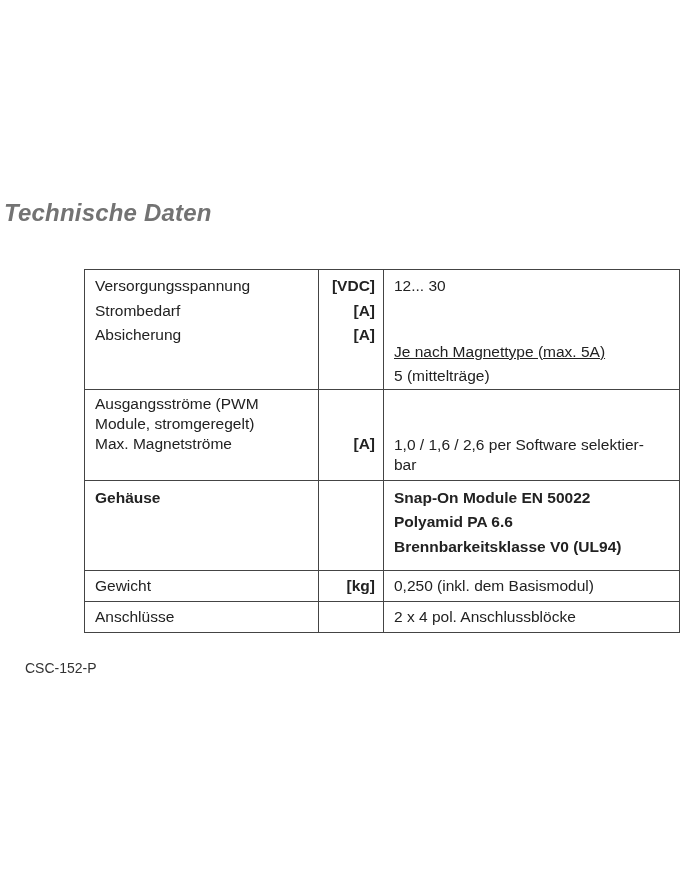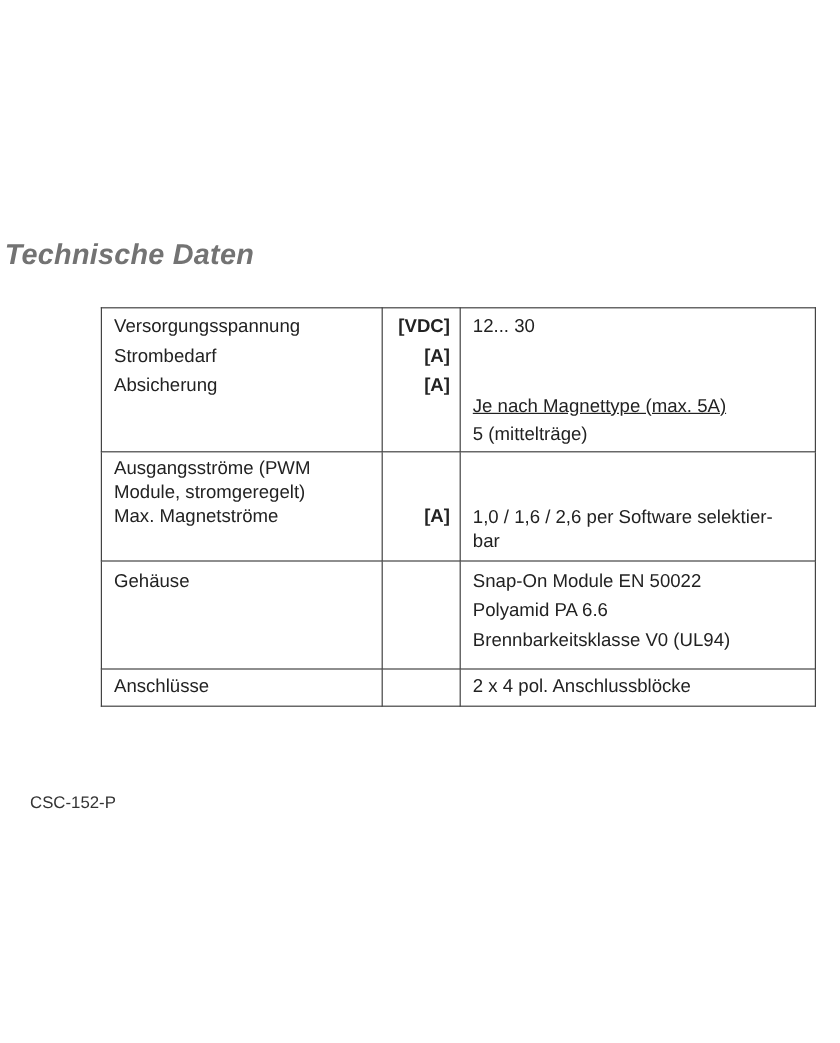--- a/index.html
+++ b/index.html
@@ -22,21 +22,21 @@
       font-size: 24px;
       font-weight: bold;
       font-style: italic;
       letter-spacing: 0.2px;
       color: #737373;
       margin: 0;
     }
     table.spec {
       position: absolute;
       left: 84px;
-      top: 256px;
+      top: 269px;
       width: 596px;
       border-collapse: collapse;
       font-size: 15.5px;
       color: #222;
     }
     table.spec td {
       border: 1.5px solid #444;
       vertical-align: top;
       padding: 0;
     }
@@ -50,21 +50,21 @@
       white-space: nowrap;
     }
     .line.tight {
       height: 20px;
       line-height: 20px;
     }
     .line.blank { height: 20px; }
     .u { text-decoration: underline; margin-top: 41px; }
     tr.r1 td { height: 80px; padding-top: 4px !important; }
     tr.r2 td { height: 86px; padding-top: 4px !important; margin-top: 28px; }
-    tr.r3 td { height: 84px; padding-top: 5px !important; }
+    tr.r3 td { height: 84px; padding-top: 5px !important; font-weight: bold; }
     tr.single td { height: 30px; }
     tr.single .line { height: 30px; line-height: 30px; }
     .footer {
       position: absolute;
       left: 25px;
       top: 641px;
       font-size: 14px;
       color: #333;
       margin-top: 19px;
     }
@@ -121,20 +121,31 @@
       <span class="line"></span>
     </td>
     <td class="c-val">
       <span class="line">Snap-On Module EN 50022</span>
       <span class="line">Polyamid PA 6.6</span>
       <span class="line">Brennbarkeitsklasse V0 (UL94)</span>
     </td>
   </tr>
 
 
+  <tr class="single">
+    <td class="c-param">
+      <span class="line">Gewicht</span>
+    </td>
+    <td class="c-unit">
+      <span class="line">[kg]</span>
+    </td>
+    <td class="c-val">
+      <span class="line">0,250 (inkl. dem Basismodul)</span>
+    </td>
+  </tr>
 
   <tr class="single">
     <td class="c-param">
       <span class="line">Anschlüsse</span>
     </td>
     <td class="c-unit">
       <span class="line"></span>
     </td>
     <td class="c-val">
       <span class="line">2 x 4 pol. Anschlussblöcke</span>

